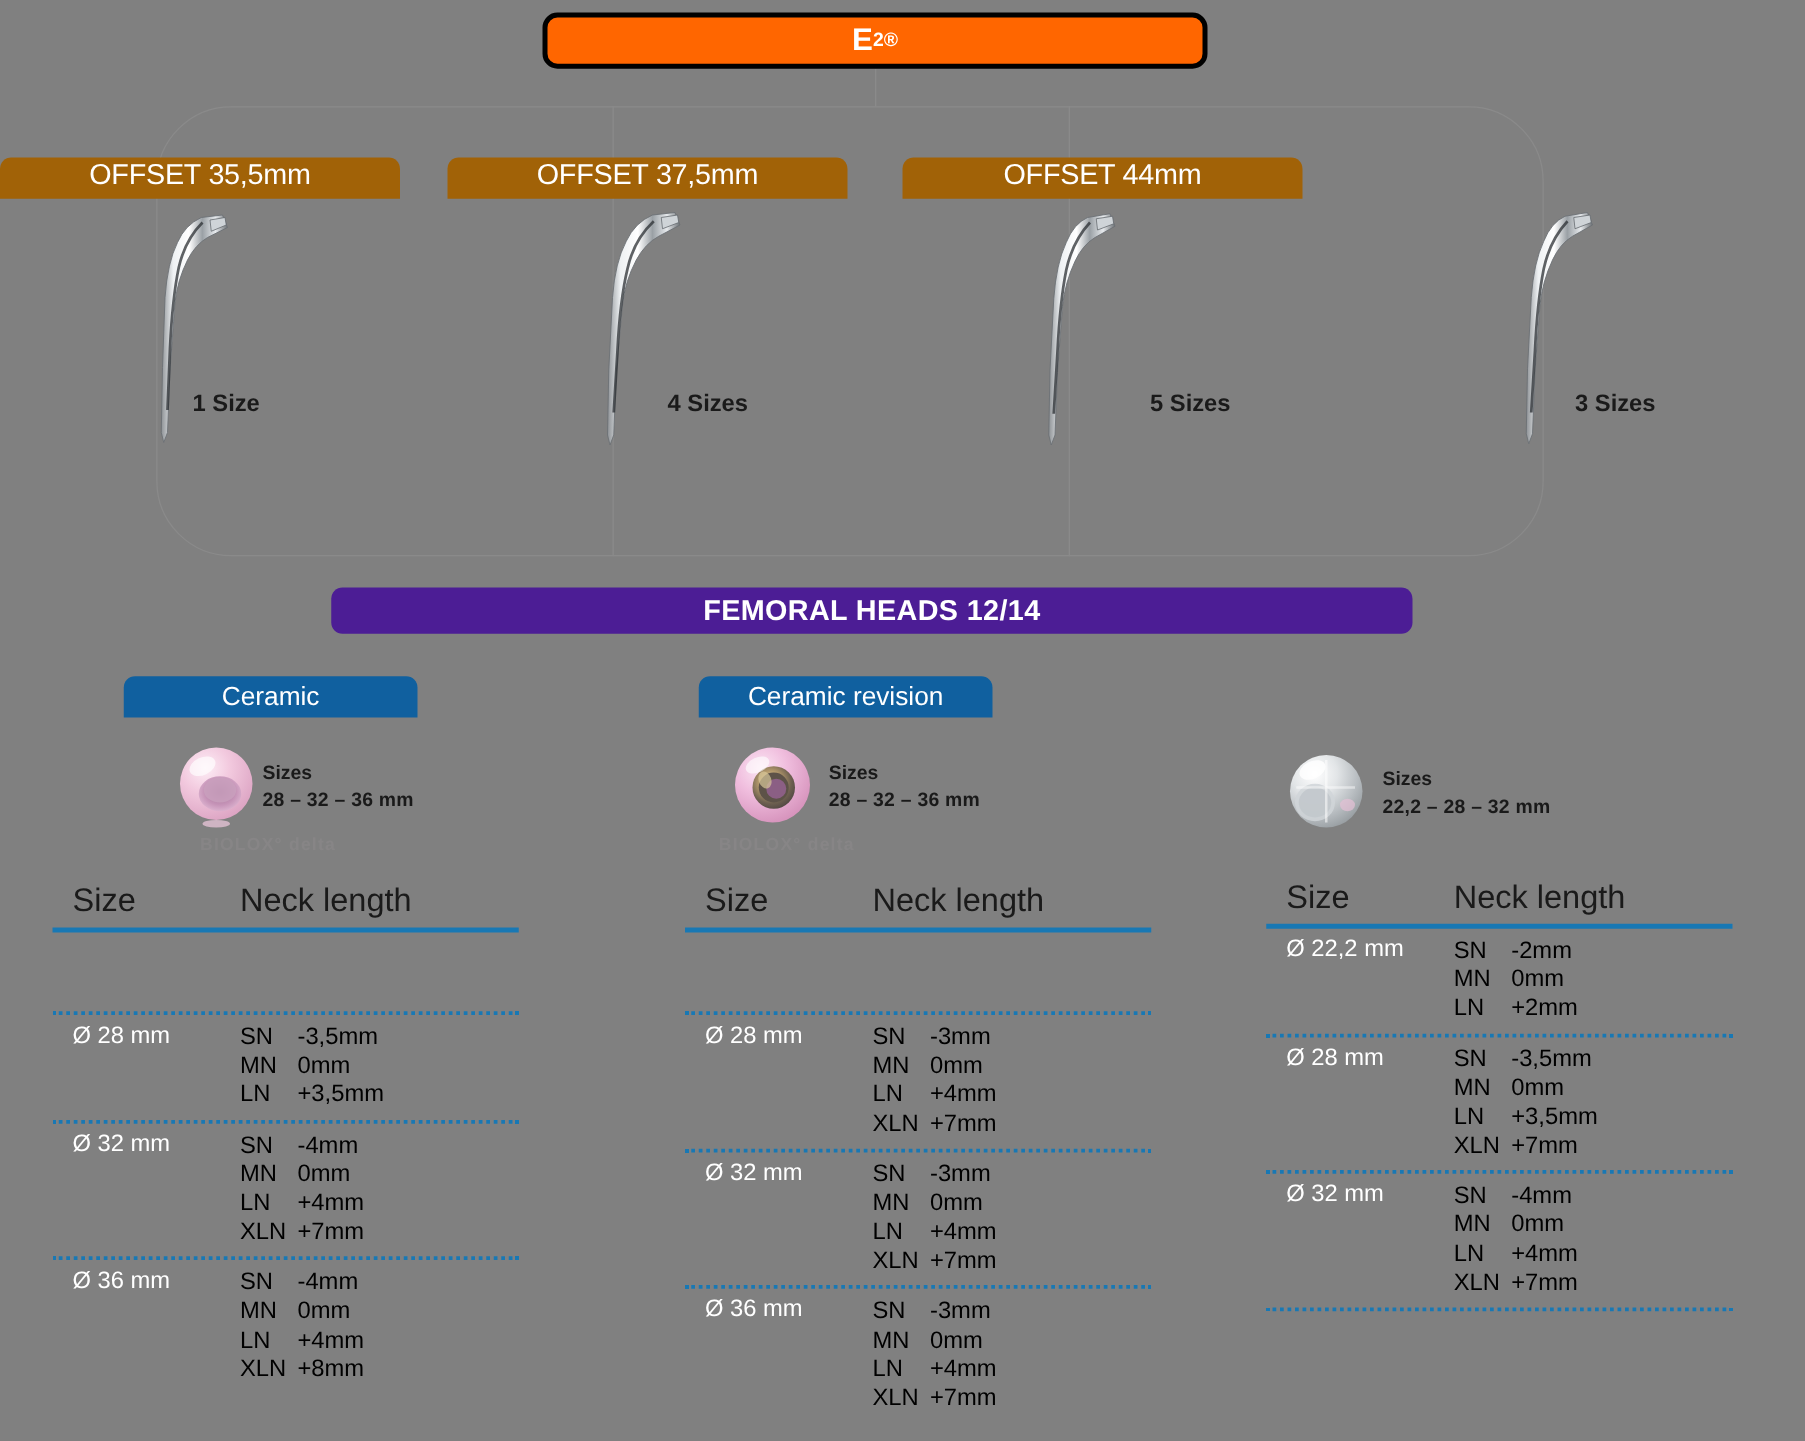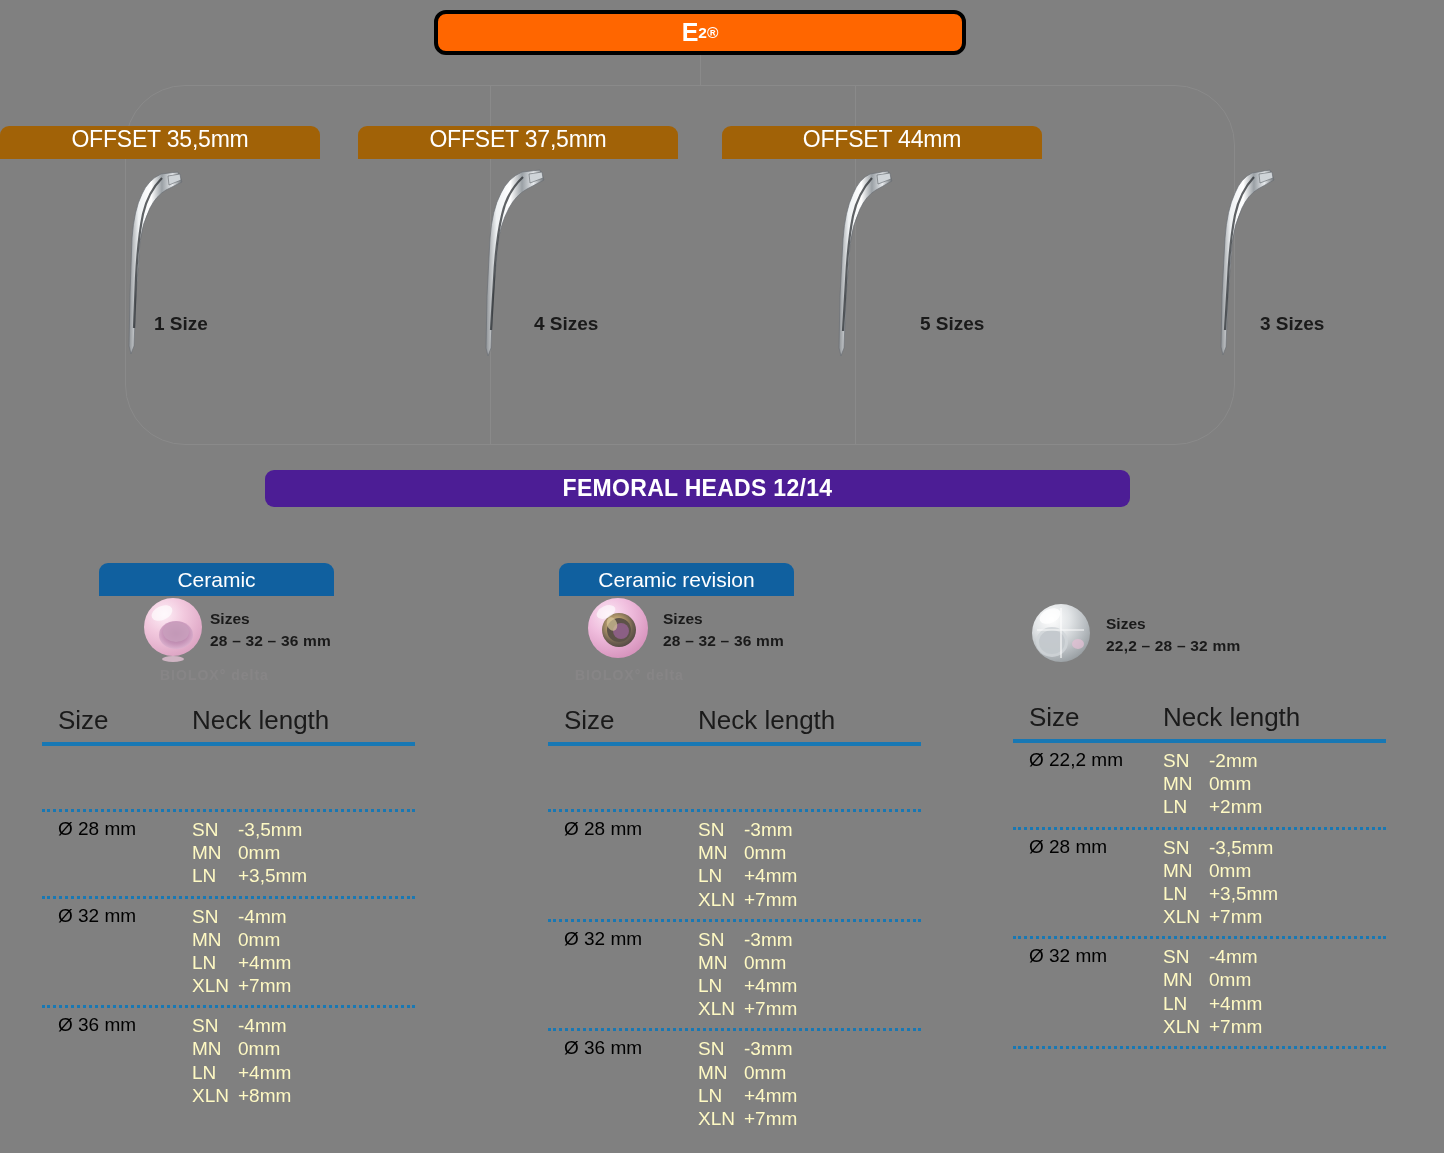--- a/index.html
+++ b/index.html
@@ -79,21 +79,21 @@
   }
 
   
   .cat-pill {
     position: absolute;
     height: 33px;
     background: #10609F;
     border-radius: 9px 9px 0 0;
     display: flex; align-items: center; justify-content: center;
     color: #ffffff;
-    font-size: 21px; font-weight: normal; margin-top: 22px;
+    font-size: 21px; font-weight: normal;
   }
 
   
   .head-block { position: absolute; }
   .head-sizes {
     position: absolute;
     color: #1a1a1a;
     font-size: 15.5px;
     line-height: 1.45;
     white-space: nowrap;
@@ -131,26 +131,26 @@
     border-top: 3px dotted #1878B4;
   }
   .spacer-row { height: 63px; }
   .trow {
     display: flex;
     padding: 6px 0 8px 0;
   }
   .trow .c1 {
     width: 150px;
     padding-left: 16px;
-    color: #000000;
+    color: #ffffff;
     font-size: 19px;
     white-space: nowrap;
   }
   .trow .c2 {
-    color: #fef9c3;
+    color: #000000;
     font-size: 19px;
     line-height: 1.22;
   }
   .neck-line { display: flex; white-space: nowrap; }
   .neck-line .nk { display: inline-block; width: 46px; }
   .neck-line .nv { display: inline-block; }
 </style>
 </head>
 <body>
 

